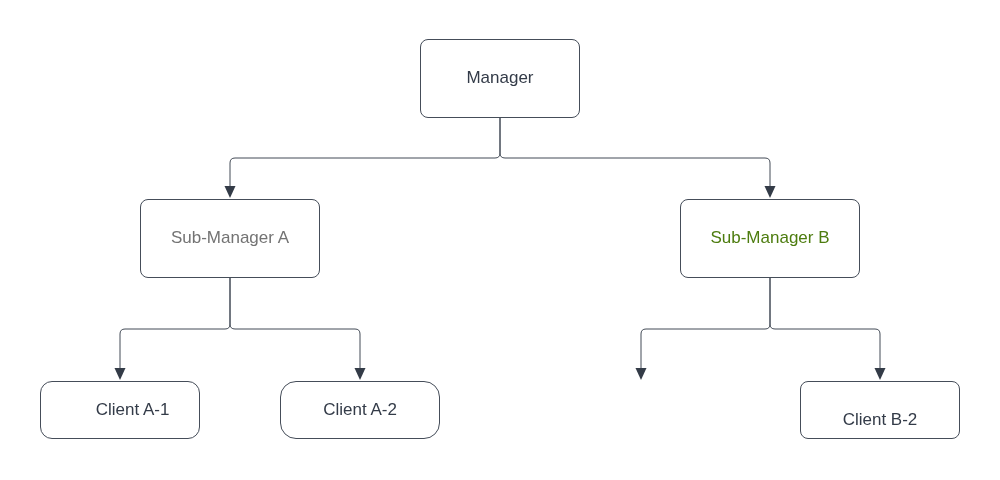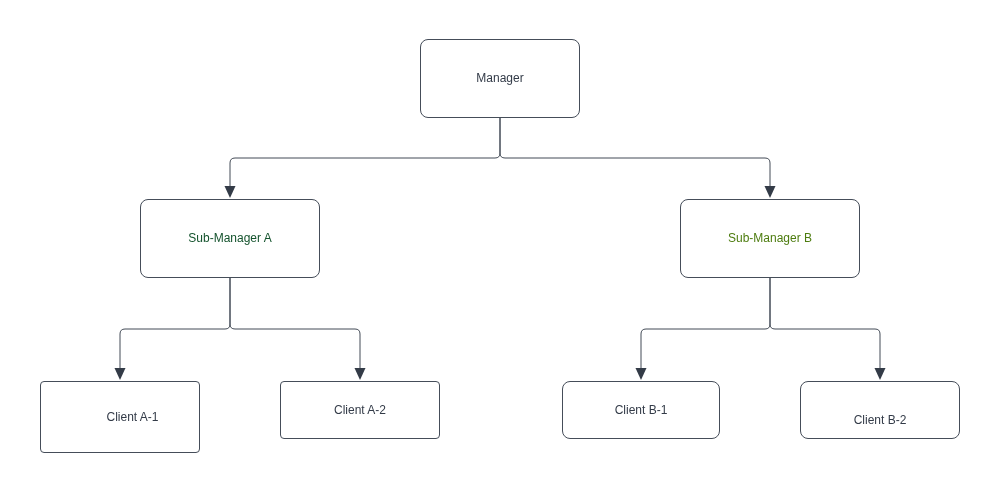--- a/index.html
+++ b/index.html
@@ -28,21 +28,21 @@
     box-sizing: border-box;
     background: #ffffff;
     border: 1px solid #454d59;
     border-radius: 8px;
     display: flex;
     align-items: center;
     justify-content: center;
     cursor: default;
   }
   .node-label {
-    font-size: 12px;
+    font-size: 17px;
     line-height: 1.2;
     color: #333b48;
     white-space: nowrap;
     text-align: right;
   }
 </style>
 </head>
 <body>
 
 <div class="canvas">
@@ -58,30 +58,27 @@
       <path d="M 770 278 L 770 324 Q 770 329 765 329 L 646 329 Q 641 329 641 334 L 641 370" fill="none" stroke="#434b56" stroke-width="1"></path>
       <polygon points="635.5,368 646.5,368 641,380" fill="#333b47"></polygon>
       <path d="M 770 278 L 770 324 Q 770 329 775 329 L 875 329 Q 880 329 880 334 L 880 370" fill="none" stroke="#434b56" stroke-width="1"></path>
       <polygon points="874.5,368 885.5,368 880,380" fill="#333b47"></polygon>
     </svg>
 
   <div class="node" style="left: 420px; top: 39px; width: 160px; height: 79px; background: rgb(255, 255, 255); border-color: rgb(69, 77, 89); border-radius: 8px;">
     <span class="node-label" style="color: rgb(51, 59, 72);">Manager</span>
   </div>
   <div class="node" style="left: 140px; top: 199px; width: 180px; height: 79px; background: rgb(255, 255, 255); border-color: rgb(69, 77, 89); border-radius: 8px;">
-    <span class="node-label" style="color: #14532d;">Sub-Manager A</span>
+    <span class="node-label" style="color: #737373;">Sub-Manager A</span>
   </div>
   <div class="node" style="left: 680px; top: 199px; width: 180px; height: 79px; background: rgb(255, 255, 255); border-color: rgb(69, 77, 89); border-radius: 8px;">
     <span class="node-label" style="color: #4d7c0f;">Sub-Manager B</span>
   </div>
-  <div class="node" style="left: 40px; top: 381px; width: 160px; height: 72px; background: rgb(255, 255, 255); border-color: rgb(69, 77, 89); border-radius: 4px; padding-left: 25px;">
+  <div class="node" style="left: 40px; top: 381px; width: 160px; height: 58px; background: rgb(255, 255, 255); border-color: rgb(69, 77, 89); border-radius: 12px; padding-left: 25px;">
     <span class="node-label" style="color: rgb(51, 59, 72);">Client A-1</span>
   </div>
-  <div class="node" style="left: 280px; top: 381px; width: 160px; height: 58px; background: rgb(255, 255, 255); border-color: rgb(69, 77, 89); border-radius: 4px;">
+  <div class="node" style="left: 280px; top: 381px; width: 160px; height: 58px; background: rgb(255, 255, 255); border-color: rgb(69, 77, 89); border-radius: 16px;">
     <span class="node-label" style="color: rgb(51, 59, 72);">Client A-2</span>
-  </div>
-  <div class="node" style="left: 562px; top: 381px; width: 158px; height: 58px; background: rgb(255, 255, 255); border-color: rgb(69, 77, 89); border-radius: 8px;">
-    <span class="node-label" style="color: rgb(51, 59, 72);">Client B-1</span>
   </div>
   <div class="node" style="left: 800px; top: 381px; width: 160px; height: 58px; background: rgb(255, 255, 255); border-color: rgb(69, 77, 89); border-radius: 8px;">
     <span class="node-label" style="color: rgb(51, 59, 72); margin-top: 20px;">Client B-2</span>
   </div>
 </div>
 
 </body></html>

